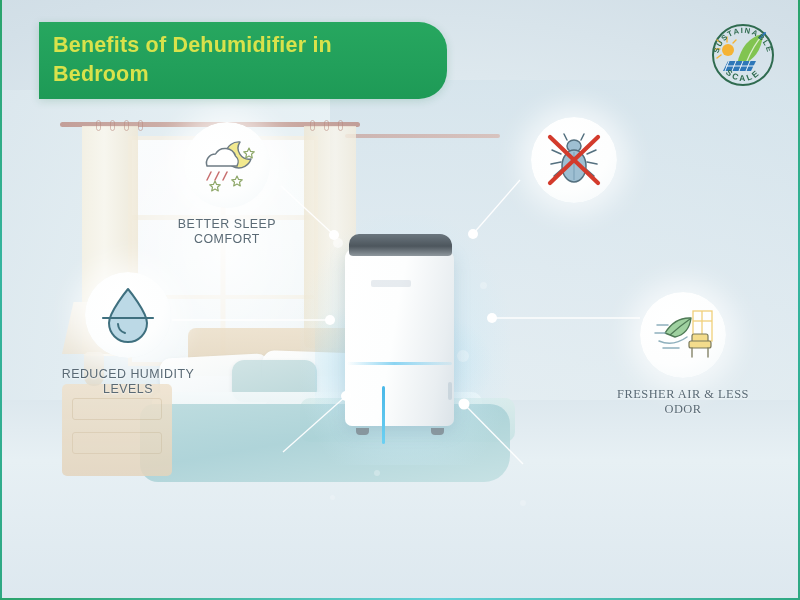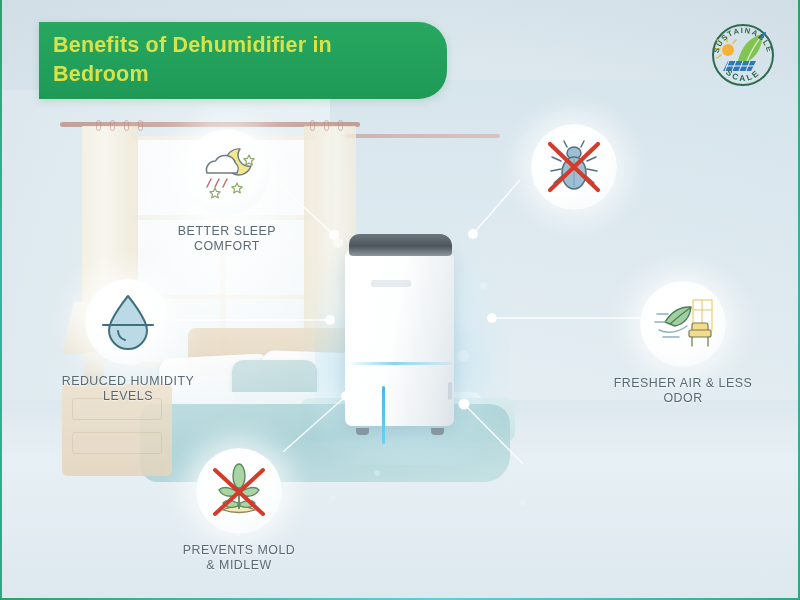--- a/index.html
+++ b/index.html
@@ -165,39 +165,39 @@
     background:rgba(160,180,195,.35); border-radius:2px;
   }
   .foot { position:absolute; bottom:-5px; width:13px; height:7px;
     background:#7d878e; border-radius:0 0 4px 4px; opacity:.8; }
   .foot-l { left:11px; } .foot-r { right:11px; }
 
   
   .connectors { position:absolute; inset:0; z-index:7; pointer-events:none; }
 
   
-  .benefit { position:absolute; width:182px; z-index:12; text-align:center;margin-top:7px; }
+  .benefit { position:absolute; width:182px; z-index:12; text-align:center; }
   .bubble {
     width:86px; height:86px; margin:0 auto 9px;
     border-radius:50%;
     background:radial-gradient(circle at 40% 32%, #ffffff 0%, #fdfefe 58%, #f3f8fa 100%);
     box-shadow:0 0 26px 12px rgba(255,255,255,.62);
     display:flex; align-items:center; justify-content:center;
   }
   .bubble svg { display:block; }
   .benefit-label {
     font-size:12.4px; font-weight:400; letter-spacing:.5px;
     color:#5a6a75; line-height:1.22; white-space:pre-line;
     text-shadow:0 1px 2px rgba(255,255,255,.8);
   }
 
   .b-sleep    { left:136px; top:122px; }
   .b-mites    { left:483px; top:117px; }
   .b-humidity { left:37px;  top:272px; }
-  .b-fresher  { left:592px; top:274px; }
+  .b-fresher  { left:592px; top:292px;font-family:Liberation Serif, serif; }
   .b-mold     { left:148px; top:441px; }
   .b-protect  { left:475px; top:447px; }
 
   
   .title-bar {
     position:absolute; left:0; top:22px; width:408px; min-height:56px;
     background:linear-gradient(180deg,#27a75f 0%,#22a05b 55%,#1e9a56 100%);
     border-radius:0 28px 28px 0;
     padding:9px 26px 11px 14px;
     z-index:30;
@@ -382,39 +382,20 @@
         <g stroke="#7b7a5c" stroke-width="1.3" stroke-linecap="round">
           <line x1="41" y1="41" x2="41" y2="50"></line>
           <line x1="57" y1="41" x2="57" y2="50"></line>
         </g>
       </svg>
     </div>
     <div class="benefit-label">FRESHER AIR &amp; LESS
 ODOR</div>
   </div>
 
-  <div class="benefit b-mold">
-    <div class="bubble">
-      <svg width="60" height="58" viewBox="0 0 60 58">
-        <path d="M14 48 q16 -8 32 0 q-16 5 -32 0 z" fill="#f3e8b8" stroke="#8e8459" stroke-width="1.3"></path>
-        <line x1="30" y1="20" x2="30" y2="47" stroke="#5c8a5e" stroke-width="1.8"></line>
-        <ellipse cx="30" cy="14" rx="6" ry="12" fill="#a9d4a4" stroke="#5c8a5e" stroke-width="1.4"></ellipse>
-        <path d="M29 30 q-14 -8 -19 -2 q5 9 19 5 z" fill="#a9d4a4" stroke="#5c8a5e" stroke-width="1.4" stroke-linejoin="round"></path>
-        <path d="M31 30 q14 -8 19 -2 q-5 9 -19 5 z" fill="#a9d4a4" stroke="#5c8a5e" stroke-width="1.4" stroke-linejoin="round"></path>
-        <path d="M29 41 q-11 -5 -15 0 q4 7 15 3 z" fill="#a9d4a4" stroke="#5c8a5e" stroke-width="1.3" stroke-linejoin="round"></path>
-        <path d="M31 41 q11 -5 15 0 q-4 7 -15 3 z" fill="#a9d4a4" stroke="#5c8a5e" stroke-width="1.3" stroke-linejoin="round"></path>
-        <g stroke="#d33b2c" stroke-width="4" stroke-linecap="round">
-          <line x1="6" y1="8" x2="54" y2="52"></line>
-          <line x1="54" y1="8" x2="6" y2="52"></line>
-        </g>
-      </svg>
-    </div>
-    <div class="benefit-label">PREVENTS MOLD
-&amp; MIDLEW</div>
-  </div>
 
 
   <div class="title-bar">
     <div class="title-text">Benefits of Dehumidifier in
 Bedroom</div>
   </div>
 
   <div class="logo">
     <svg width="78" height="78" viewBox="0 0 78 78">
       <defs>

